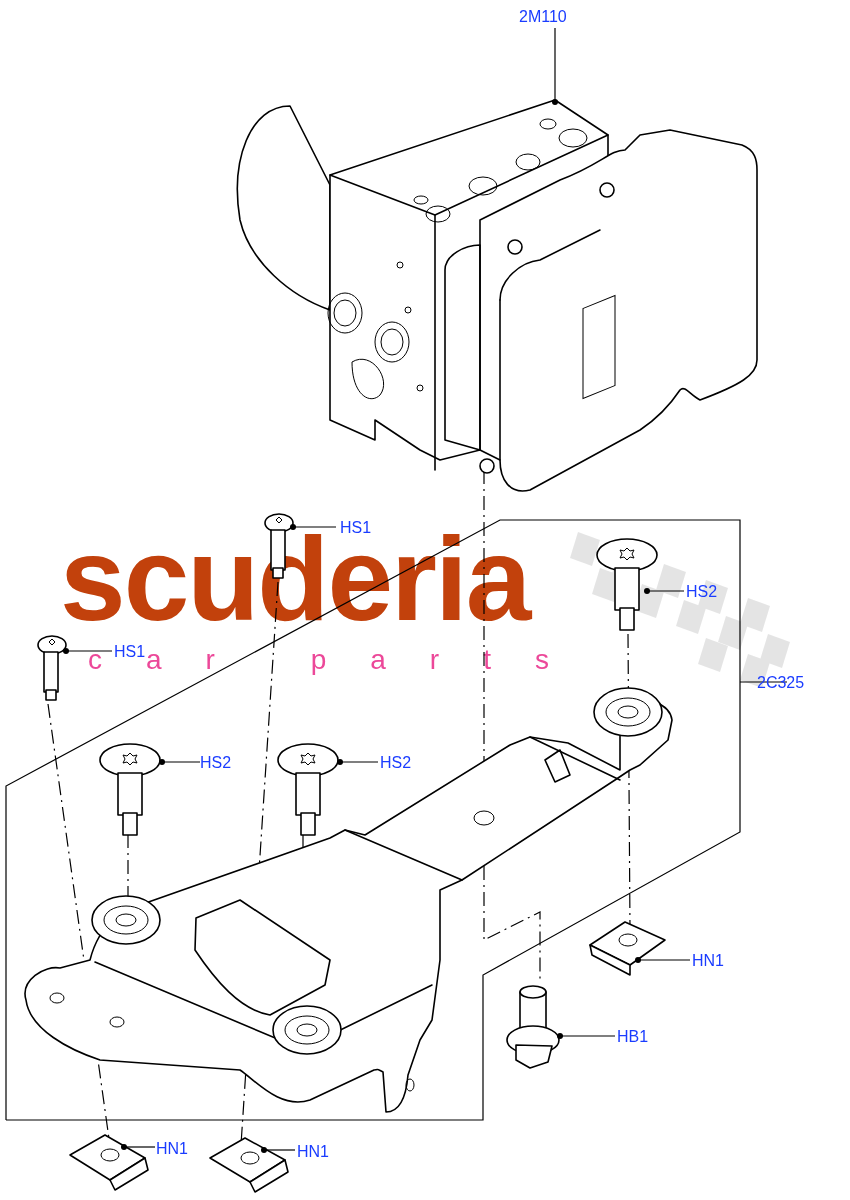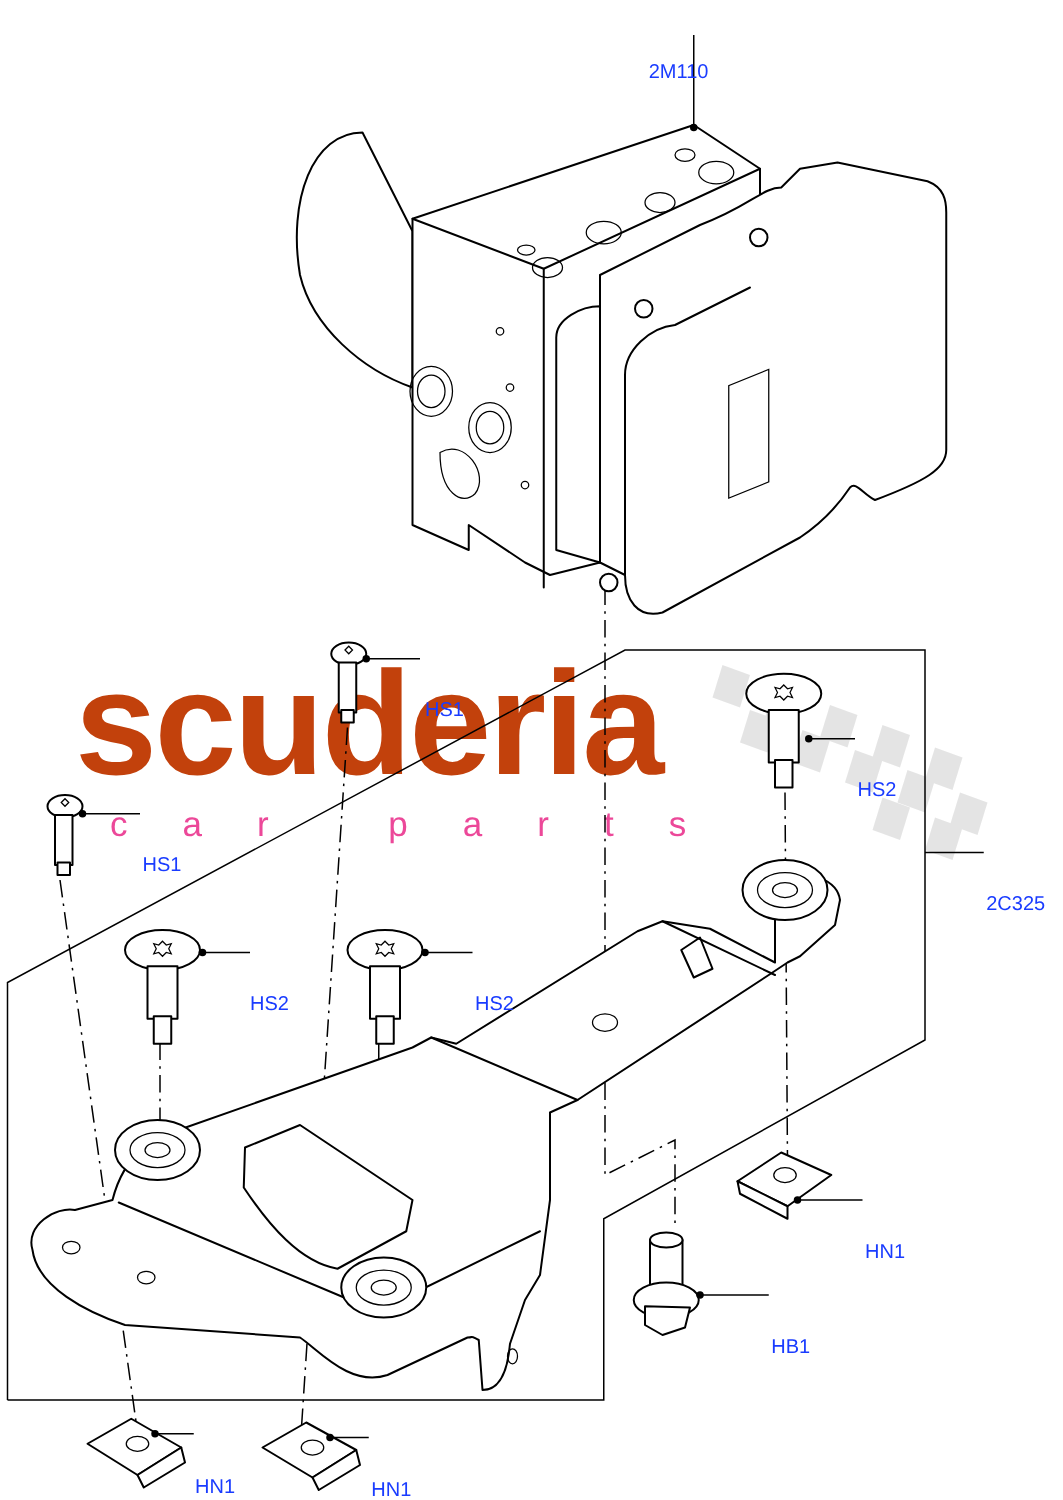--- a/index.html
+++ b/index.html
@@ -6,21 +6,21 @@
   body { width: 850px; height: 1200px; position: relative; overflow: hidden;
          font-family: "Liberation Sans", sans-serif; }
   svg { position: absolute; left: 0; top: 0; }
   .ln { fill: none; stroke: #000; stroke-width: 1.6; stroke-linejoin: round; stroke-linecap: round; }
   .thin { fill: none; stroke: #000; stroke-width: 1; }
   .fill { fill: #fff; stroke: #000; stroke-width: 1.6; stroke-linejoin: round; }
   .dash { fill: none; stroke: #000; stroke-width: 1.2; stroke-dasharray: 14 5 2 5; }
   .frame { fill: none; stroke: #000; stroke-width: 1.2; }
   .leader { stroke: #000; stroke-width: 1.2; }
   .dot { fill: #000; }
-  .label { position: absolute; color: #1a3cff; font-size: 16px; line-height: 16px; white-space: nowrap; margin-top: 41px; }
+  .label { position: absolute; color: #1a3cff; font-size: 16px; line-height: 16px; white-space: nowrap; }
   .wm-main { position: absolute; left: 60px; top: 520px; font-size: 118px; font-weight: bold;
              color: #c2410c; letter-spacing: -2px; line-height: 118px; }
   .wm-sub { position: absolute; left: 88px; top: 640px; font-size: 28px; color: #ec4899;
             letter-spacing: 44px; line-height: 40px; }
 </style>
 </head>
 <body>
 
 <div class="wm-main">scuderia</div>
 <div class="wm-sub">car parts</div>
@@ -196,17 +196,17 @@
       <circle class="dot" cx="264" cy="1150" r="3"></circle>
   </g>
 </svg>
 
 <div class="label" style="left:519px;top:9px;">2M110</div>
 <div class="label" style="left:340px;top:520px;">HS1</div>
 <div class="label" style="left:114px;top:644px;">HS1</div>
 <div class="label" style="left:686px;top:584px;">HS2</div>
 <div class="label" style="left:200px;top:755px;">HS2</div>
 <div class="label" style="left:380px;top:755px;">HS2</div>
-<div class="label" style="left:789px;top:675px;">2C325</div>
+<div class="label" style="left:757px;top:675px;">2C325</div>
 <div class="label" style="left:692px;top:953px;">HN1</div>
 <div class="label" style="left:156px;top:1141px;">HN1</div>
 <div class="label" style="left:297px;top:1144px;">HN1</div>
 <div class="label" style="left:617px;top:1029px;text-align:right;">HB1</div>
 
 </body></html>

